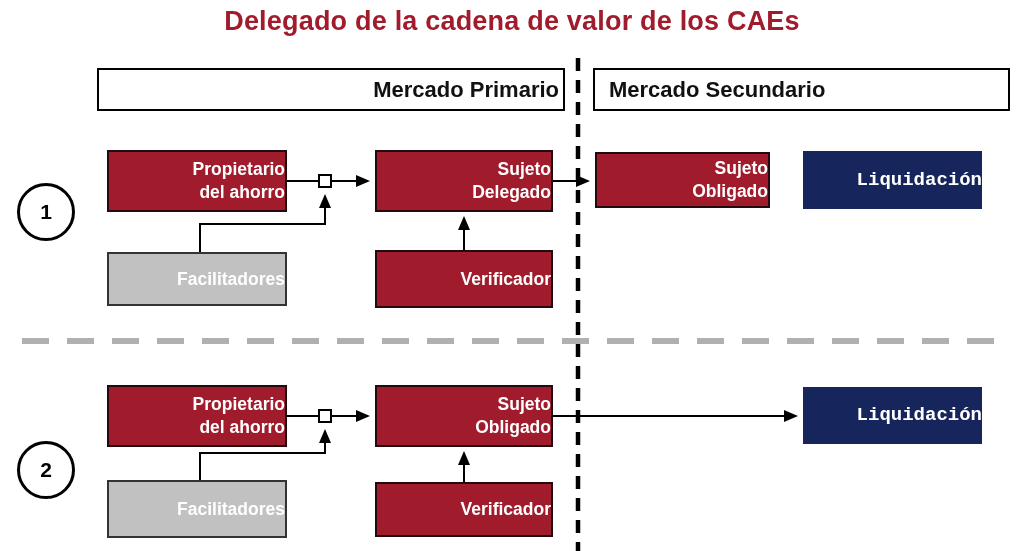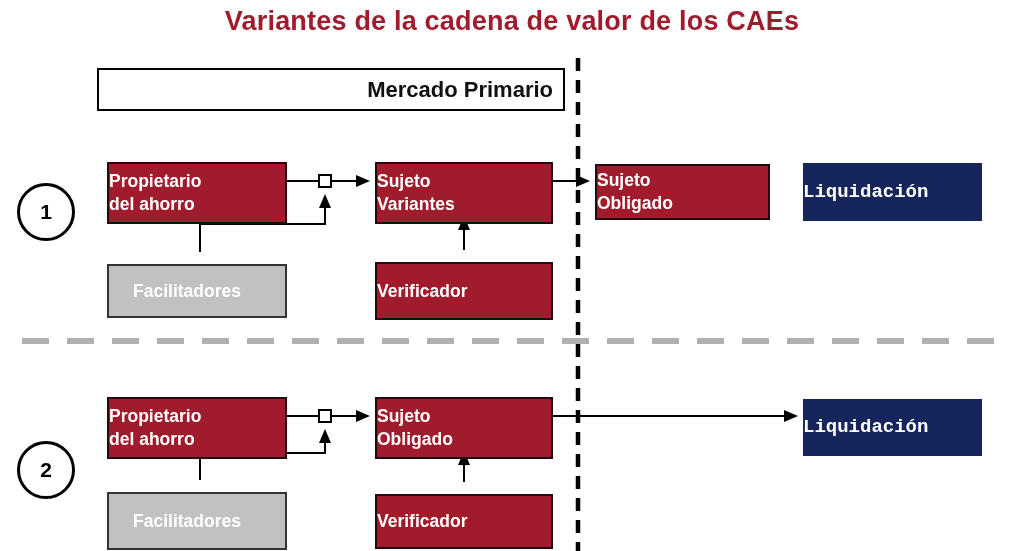--- a/index.html
+++ b/index.html
@@ -14,26 +14,26 @@
     font-family:"Liberation Sans",sans-serif;overflow:hidden;
   }
   .title{
     position:absolute;top:6px;left:0;width:100%;text-align:center;
     font-size:27px;font-weight:bold;color:var(--red);letter-spacing:0.2px;
   }
   .header-box{
     position:absolute;background:#fff;border:2.5px solid #000;box-sizing:border-box;
     display:flex;align-items:center;font-size:22px;font-weight:bold;color:#111;
   }
-  .header-box.right{justify-content:flex-end;padding-right:10px;text-align:center;}
+  .header-box.right{justify-content:flex-end;padding-right:4px;text-align:center;}
   .header-box.left{justify-content:flex-start;padding-left:14px;}
   .box{
     position:absolute;box-sizing:border-box;z-index:2;
-    display:flex;flex-direction:column;align-items:flex-start;justify-content:center;
-    color:#fff;font-weight:bold;font-size:17.5px;line-height:1.3;text-align:center;margin-top:12px;
+    display:flex;flex-direction:column;align-items:flex-end;justify-content:center;
+    color:#fff;font-weight:bold;font-size:17.5px;line-height:1.3;text-align:center;
   }
   .red{background:var(--red);border:2px solid #230a0e;}
   .gray{background:var(--graybox);border:2px solid #333;padding-left:24px;}
   .navy{background:var(--navy);font-size:19px;font-family:Liberation Mono, monospace;}
   .circle{
     position:absolute;width:58px;height:58px;border:3px solid #000;border-radius:50%;
     background:#fff;box-sizing:border-box;z-index:2;
     display:flex;align-items:center;justify-content:center;
     font-size:21px;font-weight:bold;color:#000;
   }
@@ -63,40 +63,43 @@
     <polyline points="200,252 200,224 325,224 325,196" fill="none" stroke="#000" stroke-width="2" marker-end="url(#arr)"></polyline>
     <line x1="464" y1="250" x2="464" y2="218" stroke="#000" stroke-width="2" marker-end="url(#arr)"></line>
     <line x1="553" y1="181" x2="588" y2="181" stroke="#000" stroke-width="2" marker-end="url(#arr)"></line>
 
     <line x1="287" y1="416" x2="368" y2="416" stroke="#000" stroke-width="2" marker-end="url(#arr)"></line>
     <polyline points="200,480 200,453 325,453 325,431" fill="none" stroke="#000" stroke-width="2" marker-end="url(#arr)"></polyline>
     <line x1="464" y1="482" x2="464" y2="453" stroke="#000" stroke-width="2" marker-end="url(#arr)"></line>
     <line x1="553" y1="416" x2="796" y2="416" stroke="#000" stroke-width="2" marker-end="url(#arr)"></line>
   </svg>
 
-  <div class="title">Variantes de la cadena de valor de los CAEs</div>
+  <div class="title">Delegado de la cadena de valor de los CAEs</div>
 
   <div class="header-box right" style="left:97px;top:68px;width:468px;height:43px;">
     <span>Mercado Primario</span>
+  </div>
+  <div class="header-box left" style="left:593px;top:68px;width:417px;height:43px;">
+    <span>Mercado Secundario</span>
   </div>
 
   <div class="circle" style="left:17px;top:183px;">
     <span>1</span>
   </div>
 
   <div class="box red" style="left:107px;top:150px;width:180px;height:62px;">
     <div>Propietario</div>
     <div>del ahorro</div>
   </div>
 
   <div class="sq" style="left:318px;top:174px;"></div>
 
   <div class="box red" style="left:375px;top:150px;width:178px;height:62px;">
     <div>Sujeto</div>
-    <div>Variantes</div>
+    <div>Delegado</div>
   </div>
 
   <div class="box red" style="left:595px;top:152px;width:175px;height:56px;">
     <div>Sujeto</div>
     <div>Obligado</div>
   </div>
 
   <div class="box navy" style="left:803px;top:151px;width:179px;height:58px;">
     <div>Liquidación</div>
   </div>

